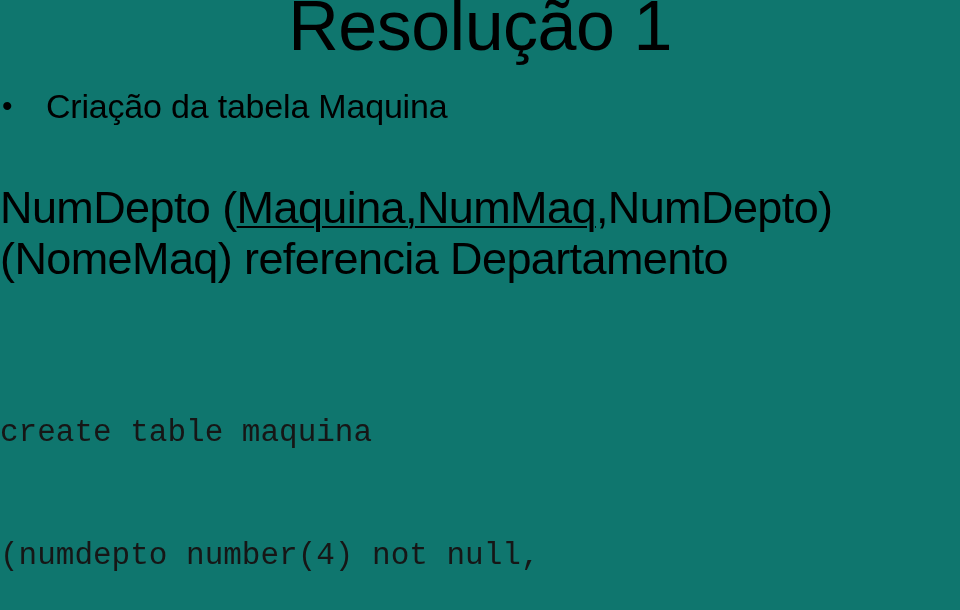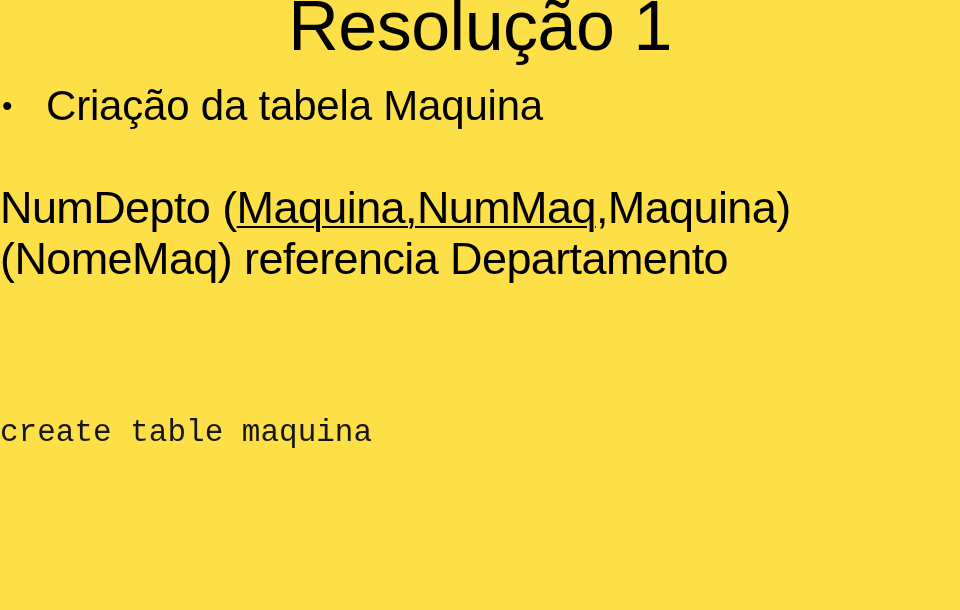--- a/index.html
+++ b/index.html
@@ -12,21 +12,21 @@
     height: 610px;
     overflow: hidden;
     position: relative;
     font-family: "Liberation Sans", sans-serif;
     color: #000000;
   }
 
   .slide {
     position: absolute;
     inset: 0;
-    background: #fde047;
+    background: #0f766e;
   }
 
   
   .slide-title {
     position: absolute;
     top: -9px;
     left: 0;
     width: 960px;
     text-align: center;
     font-family: "Liberation Sans", sans-serif;
@@ -53,21 +53,21 @@
     font-size: 30px;
     line-height: 44px;
     text-align: left;
     padding-left: 2px;
     box-sizing: border-box;
     color: #000000;
   }
   .bullet-text {
     flex: 1 1 auto;
     font-family: "Liberation Sans", sans-serif;
-    font-size: 42px;
+    font-size: 34px;
     font-weight: 400;
     line-height: 44px;
     letter-spacing: -0.2px;
     color: #000000;
     white-space: nowrap;
   }
 
   
   .schema-block {
     position: absolute;
@@ -114,26 +114,27 @@
 <div class="slide">
 
   <div class="slide-title">Resolução 1</div>
 
   <div class="bullet-row">
     <span class="bullet-mark">•</span>
     <span class="bullet-text">Criação da tabela Maquina</span>
   </div>
 
   <div class="schema-block">
-    <span class="schema-line"><span>NumDepto (</span><span class="pk-underline">Maquina,NumMaq</span><span>,Maquina)</span></span>
+    <span class="schema-line"><span>NumDepto (</span><span class="pk-underline">Maquina,NumMaq</span><span>,NumDepto)</span></span>
     <span class="schema-line">(NomeMaq) referencia Departamento</span>
   </div>
 
   <div class="sql-block">
     <span class="sql-line">create table maquina</span>
+    <span class="sql-line">(numdepto number(4) not null,</span>
     
     
     
     
     
   </div>
 
 </div>
 
 </body></html>

